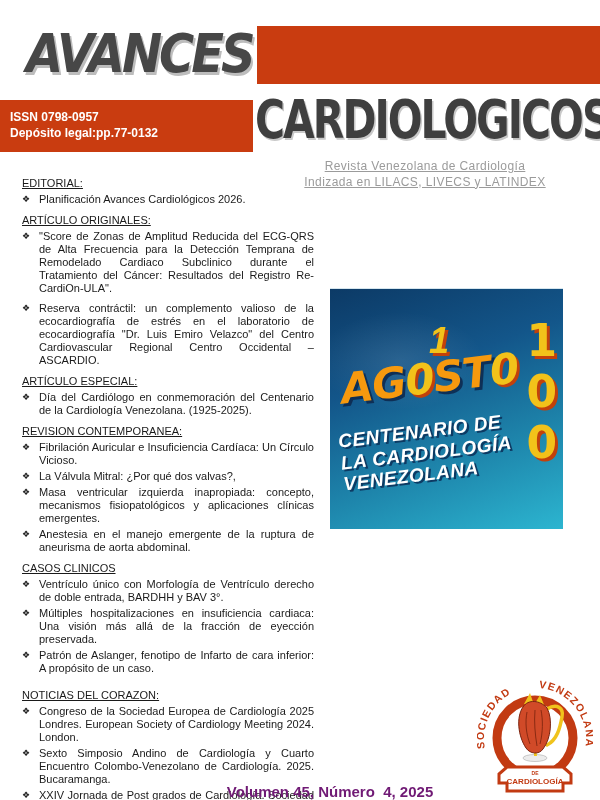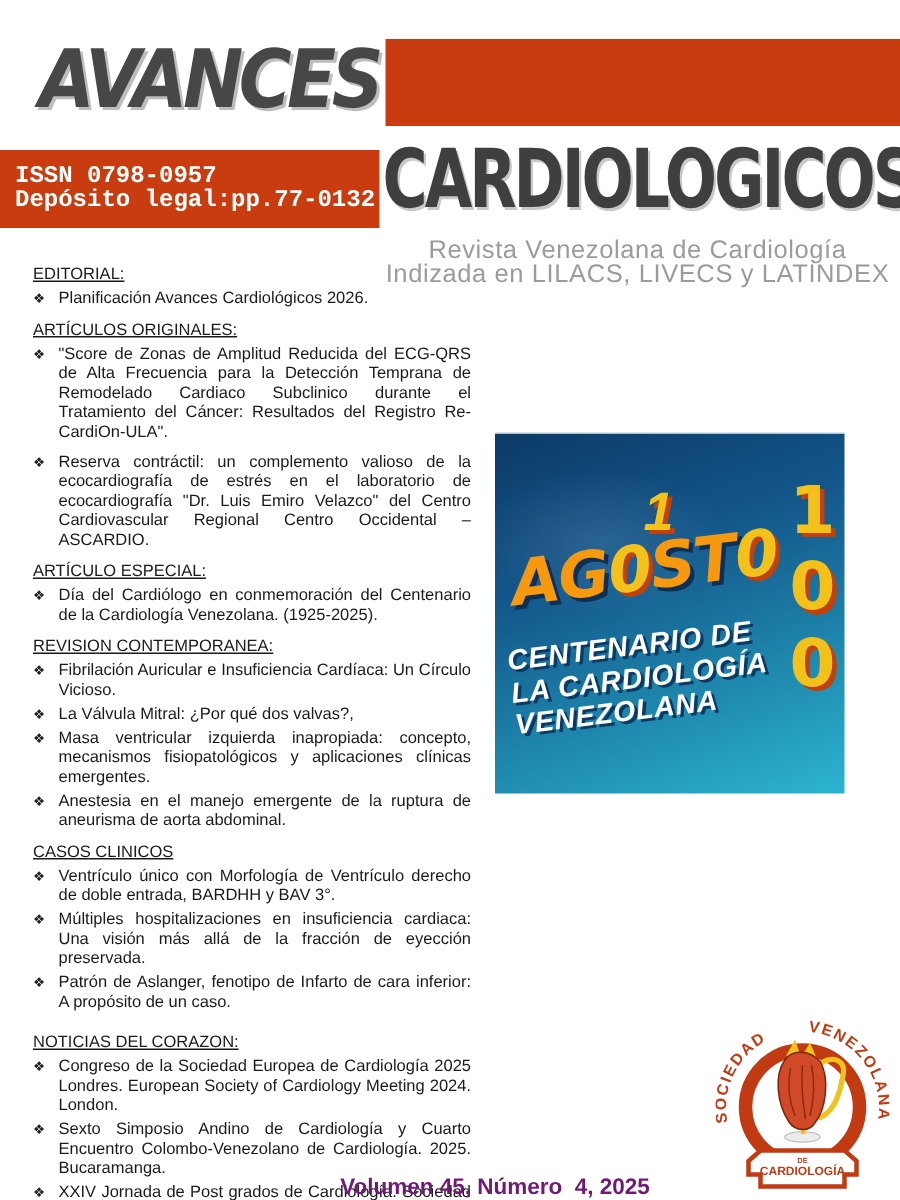--- a/index.html
+++ b/index.html
@@ -7,27 +7,27 @@
         font-family:"Liberation Sans", sans-serif;color:#111;margin-top:12px;}
 
   
   .title-avances{position:absolute;left:26px;top:10px;width:240px;
     font-family:"DejaVu Sans", sans-serif;font-size:48px;font-weight:800;font-style:italic;
     color:#474747;letter-spacing:-3px;transform:scaleY(1.12);transform-origin:left top;
     text-shadow:2px 2px 0 #bdbdbd;white-space:nowrap;}
   .red-rect-top{position:absolute;left:257px;top:14px;width:343px;height:58px;background:#c93c10;}
   .issn-box{position:absolute;left:0;top:88px;width:253px;height:52px;background:#c93c10;
     padding:9px 0 0 10px;box-sizing:border-box;}
-  .issn-box div{color:#ffffff;font-size:16px;font-weight:bold;line-height:16px;white-space:nowrap;font-family:Liberation Mono, monospace;}
+  .issn-box div{color:#ffffff;font-size:12px;font-weight:bold;line-height:16px;white-space:nowrap;}
   .title-cardio{position:absolute;left:255px;top:76px;width:345px;text-align:center;
     font-family:"DejaVu Sans", sans-serif;font-size:41px;font-weight:800;color:#3f3f3f;
     letter-spacing:-2px;transform:scaleY(1.32);transform-origin:center top;
     text-shadow:1.5px 1.5px 0 #c9c9c9;white-space:nowrap;}
   .tagline{position:absolute;left:250px;top:147px;width:350px;text-align:center;
-    font-size:17px;color:#9b9b9b;line-height:15.5px;letter-spacing:0.4px;}
+    font-size:12px;color:#9b9b9b;line-height:15.5px;letter-spacing:0.4px;text-decoration:underline;}
 
   
   .toc{position:absolute;left:22px;top:165px;width:292px;font-size:11px;color:#1a1a1a;}
   .toc-section{margin-bottom:8px;}
   .toc-heading{font-weight:normal;text-decoration:underline;line-height:13px;margin-bottom:3px;}
   .toc-item{display:flex;margin-bottom:3px;}
   .bullet{flex:none;width:17px;font-size:9px;padding-top:1px;color:#222;}
   .item-text{flex:1;text-align:justify;line-height:13px;}
 
   
@@ -78,21 +78,21 @@
 
     <div class="toc-section">
       <div class="toc-heading">EDITORIAL:</div>
       <div class="toc-item">
         <span class="bullet">❖</span>
         <span class="item-text">Planificación Avances Cardiológicos 2026.</span>
       </div>
     </div>
 
     <div class="toc-section">
-      <div class="toc-heading">ARTÍCULOS ORIGINALES:</div>
+      <div class="toc-heading">ARTÍCULO ORIGINALES:</div>
       <div class="toc-item">
         <span class="bullet">❖</span>
         <span class="item-text">"Score de Zonas de Amplitud Reducida del ECG-QRS de Alta Frecuencia para la Detección Temprana de Remodelado Cardiaco Subclinico durante el Tratamiento del Cáncer: Resultados del Registro Re-CardiOn-ULA".</span>
       </div>
       <div class="toc-item" style="margin-top:7px;">
         <span class="bullet">❖</span>
         <span class="item-text">Reserva contráctil: un complemento valioso de la ecocardiografía de estrés en el laboratorio de ecocardiografía "Dr. Luis Emiro Velazco" del Centro Cardiovascular Regional Centro Occidental – ASCARDIO.</span>
       </div>
     </div>
 

